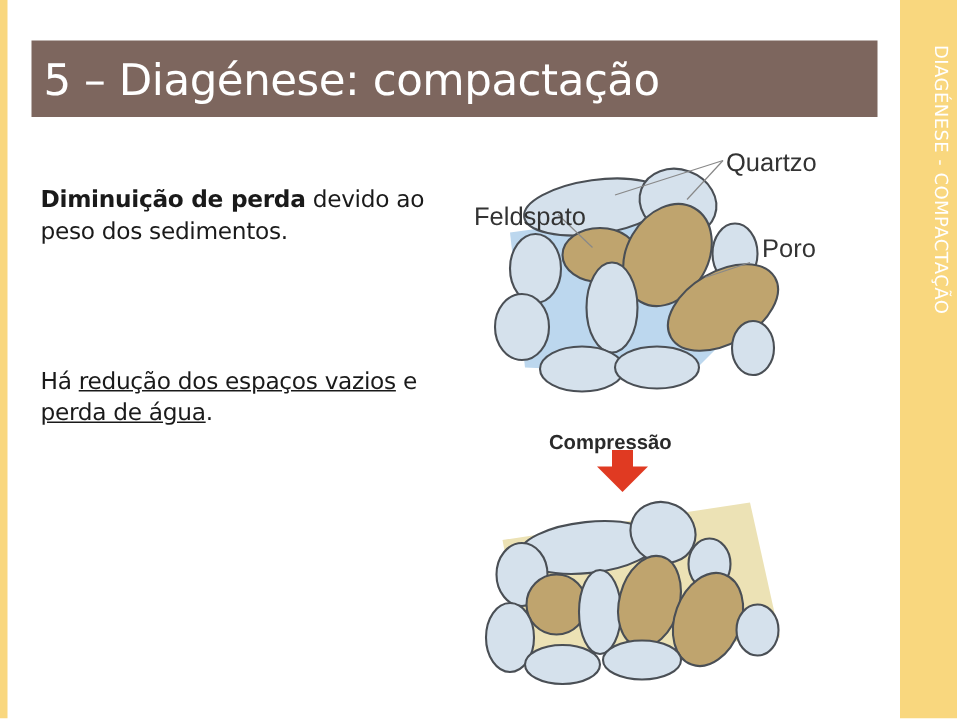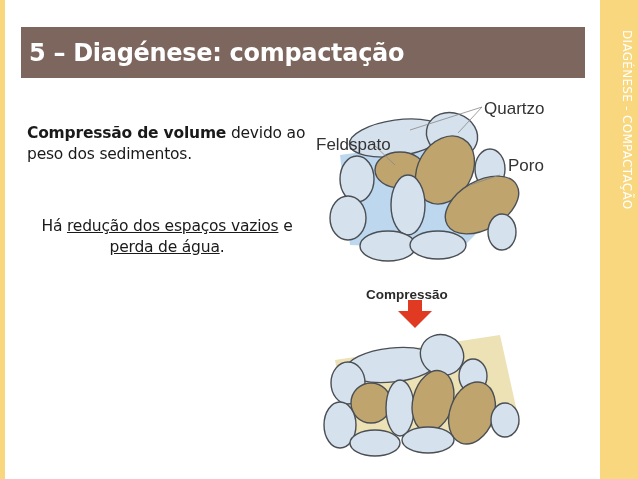--- a/index.html
+++ b/index.html
@@ -23,30 +23,30 @@
     font-family: "DejaVu Sans", sans-serif;
     white-space: nowrap;
   }
   .title-bar {
     position: absolute; left: 21px; top: 27px; width: 564px; height: 51px;
     background: #7d665e;
     box-sizing: border-box; padding-left: 8px;
     display: flex; align-items: center;
   }
   .title-text {
-    color: #ffffff; font-size: 24px; font-weight: bold;
+    color: #ffffff; font-size: 29px; font-weight: normal;
     font-family: "DejaVu Sans", sans-serif; letter-spacing: -0.3px; text-align: center;
   }
   .body-text {
     position: absolute; left: 27px; width: 280px;
     font-size: 15.5px; line-height: 21px; color: #1a1a1a;
     font-family: "DejaVu Sans", sans-serif; letter-spacing: -0.2px;
   }
   .p1 { top: 123px; }
-  .p2 { top: 216px; text-align: center; }
+  .p2 { top: 244px; }
   .u { text-decoration: underline; }
   .figure {
     position: absolute; left: 300px; top: 85px; width: 260px; height: 390px;
   }
   .fig-label {
     position: absolute; font-size: 17px; color: #333;
     font-family: "Liberation Sans", sans-serif;
   }
   .fig-caption {
     position: absolute; font-size: 13.5px; font-weight: bold; color: #2a2a2a;
@@ -58,21 +58,21 @@
 
 <div class="left-strip"></div>
 <div class="right-band"></div>
 <div class="right-band-label">DIAGÉNESE - COMPACTAÇÃO</div>
 
 <div class="title-bar">
   <span class="title-text">5 – Diagénese: compactação</span>
 </div>
 
 <div class="body-text p1">
-  <b>Compressão de volume</b><span> devido ao peso dos sedimentos.</span>
+  <b>Diminuição de perda</b><span> devido ao peso dos sedimentos.</span>
 </div>
 
 <div class="body-text p2">
   <span>Há </span><span class="u">redução dos espaços vazios</span><span> e </span><span class="u">perda de água</span><span>.</span>
 </div>
 
 <div class="figure">
   <svg width="260" height="390" viewBox="0 0 260 390">
 
     <g stroke="#4a4f55" stroke-width="1.4">

